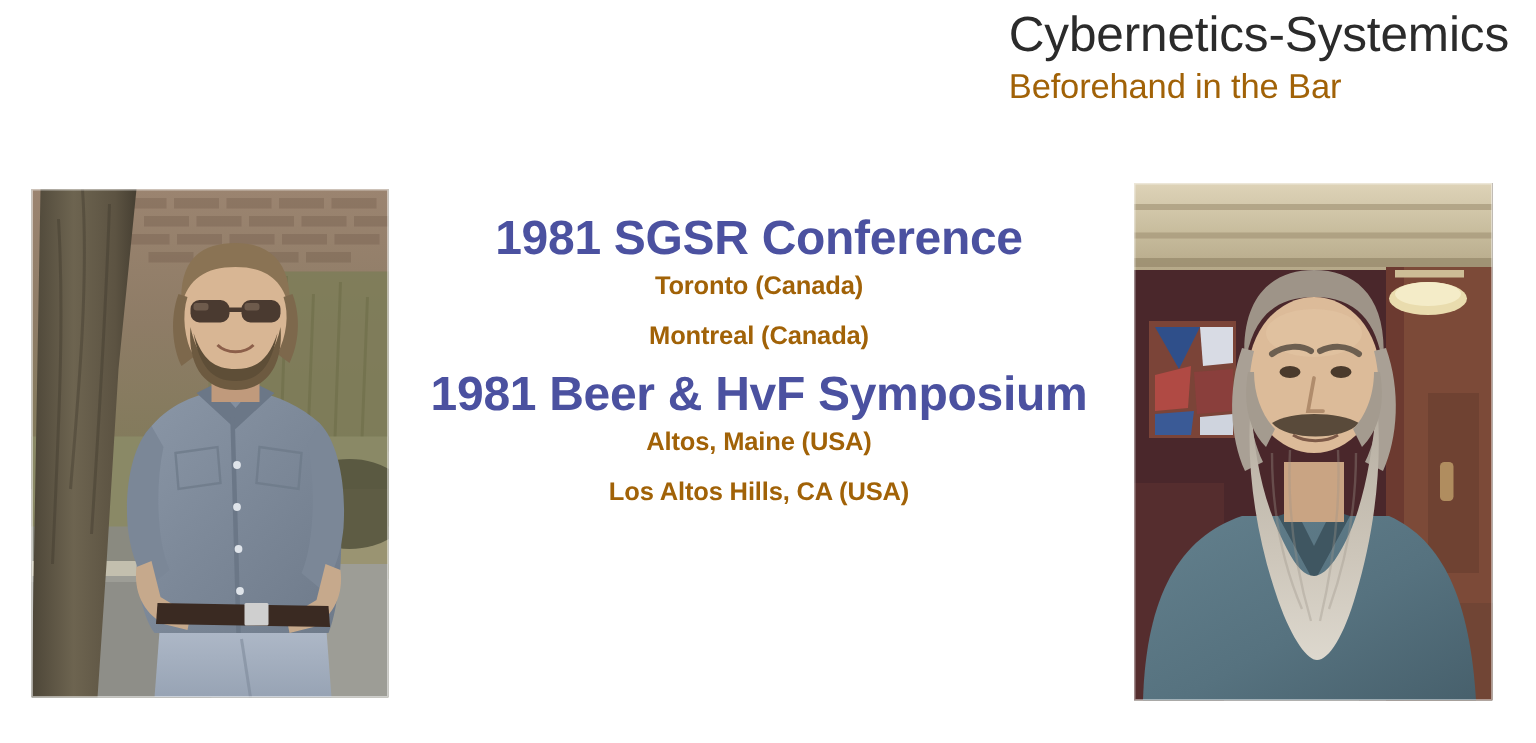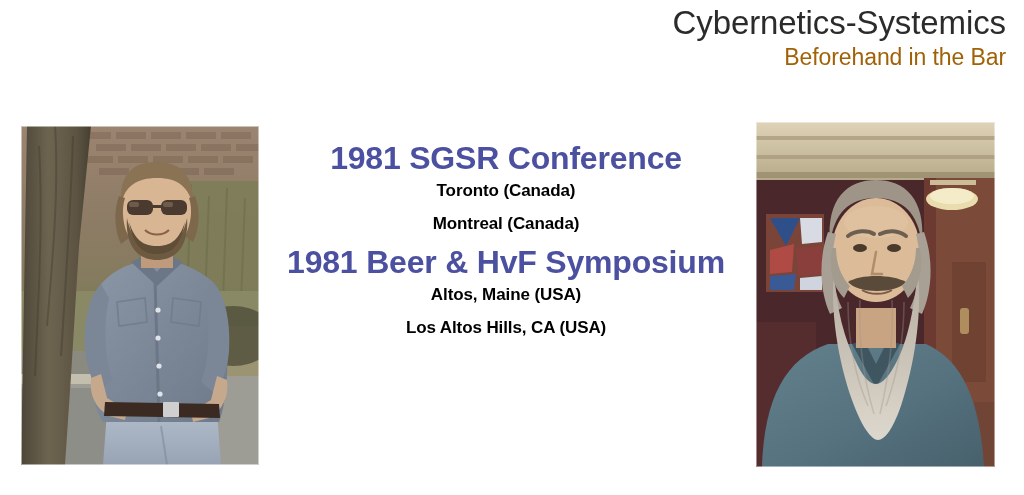--- a/index.html
+++ b/index.html
@@ -20,21 +20,20 @@
     position: absolute;
     inset: 0;
     background: #ffffff;
   }
 
   
   .title-block {
     position: absolute;
     top: 6px;
     right: 18px;
-    text-align: right;
     line-height: 1.06;
   }
   .title-main {
     font-family: "Liberation Sans", sans-serif;
     font-size: 33px;
     font-weight: 400;
     color: #2b2b2b;
     letter-spacing: -0.1px;
     white-space: nowrap;
     display: block;
@@ -70,21 +69,21 @@
     color: #4b51a0;
     letter-spacing: -0.2px;
     line-height: 1.18;
     white-space: nowrap;
     display: block;
   }
   .event-place {
     font-family: "Liberation Sans", sans-serif;
     font-size: 17px;
     font-weight: 600;
-    color: #000000;
+    color: #a16207;
     letter-spacing: -0.1px;
     line-height: 1.4;
     white-space: nowrap;
     display: block;
     margin-top: 1px;
   }
 
   
   .photo {
     position: absolute;

